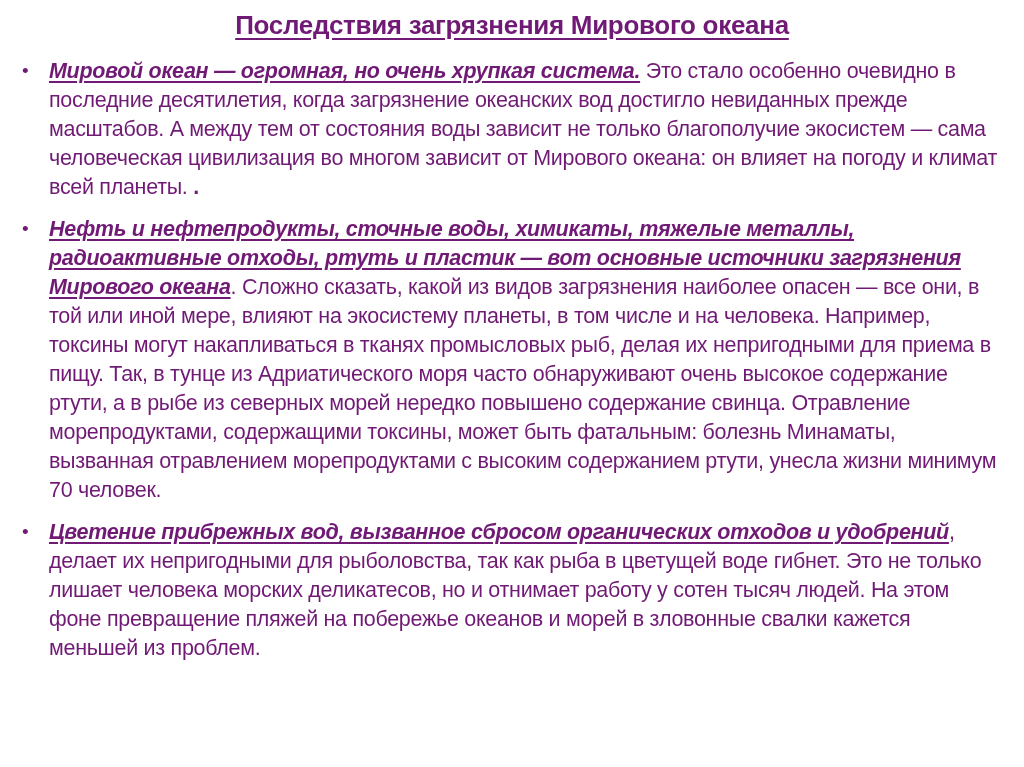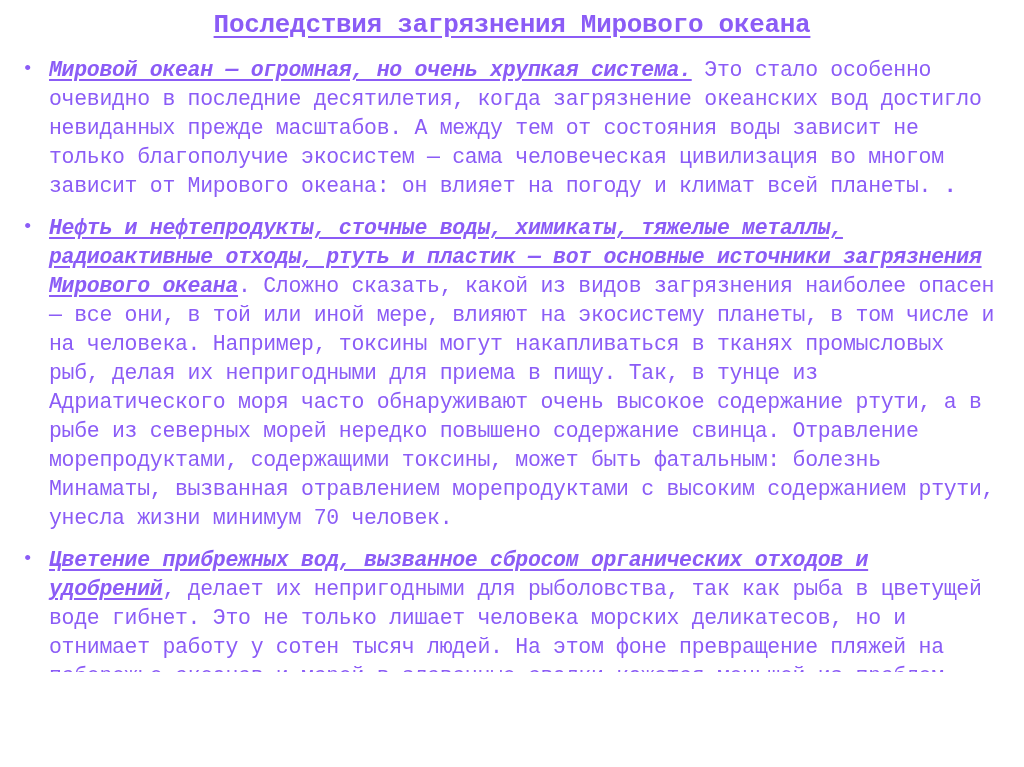--- a/index.html
+++ b/index.html
@@ -5,22 +5,22 @@
   html, body {
     margin: 0;
     padding: 0;
     background: #ffffff;
   }
   .slide {
     position: relative;
     width: 1024px;
     height: 672px;
     background: #ffffff;
-    color: #8b5cf6;
-    font-family: Liberation Mono, monospace;
+    color: #701a75;
+    font-family: Liberation Sans, sans-serif;
     overflow: hidden;
     box-sizing: border-box;
   }
   .slide-title {
     margin: 10px 30px 16px 30px;
     text-align: center;
     font-size: 26px;
     font-weight: bold;
     text-decoration: underline;
     text-underline-offset: 4px;

